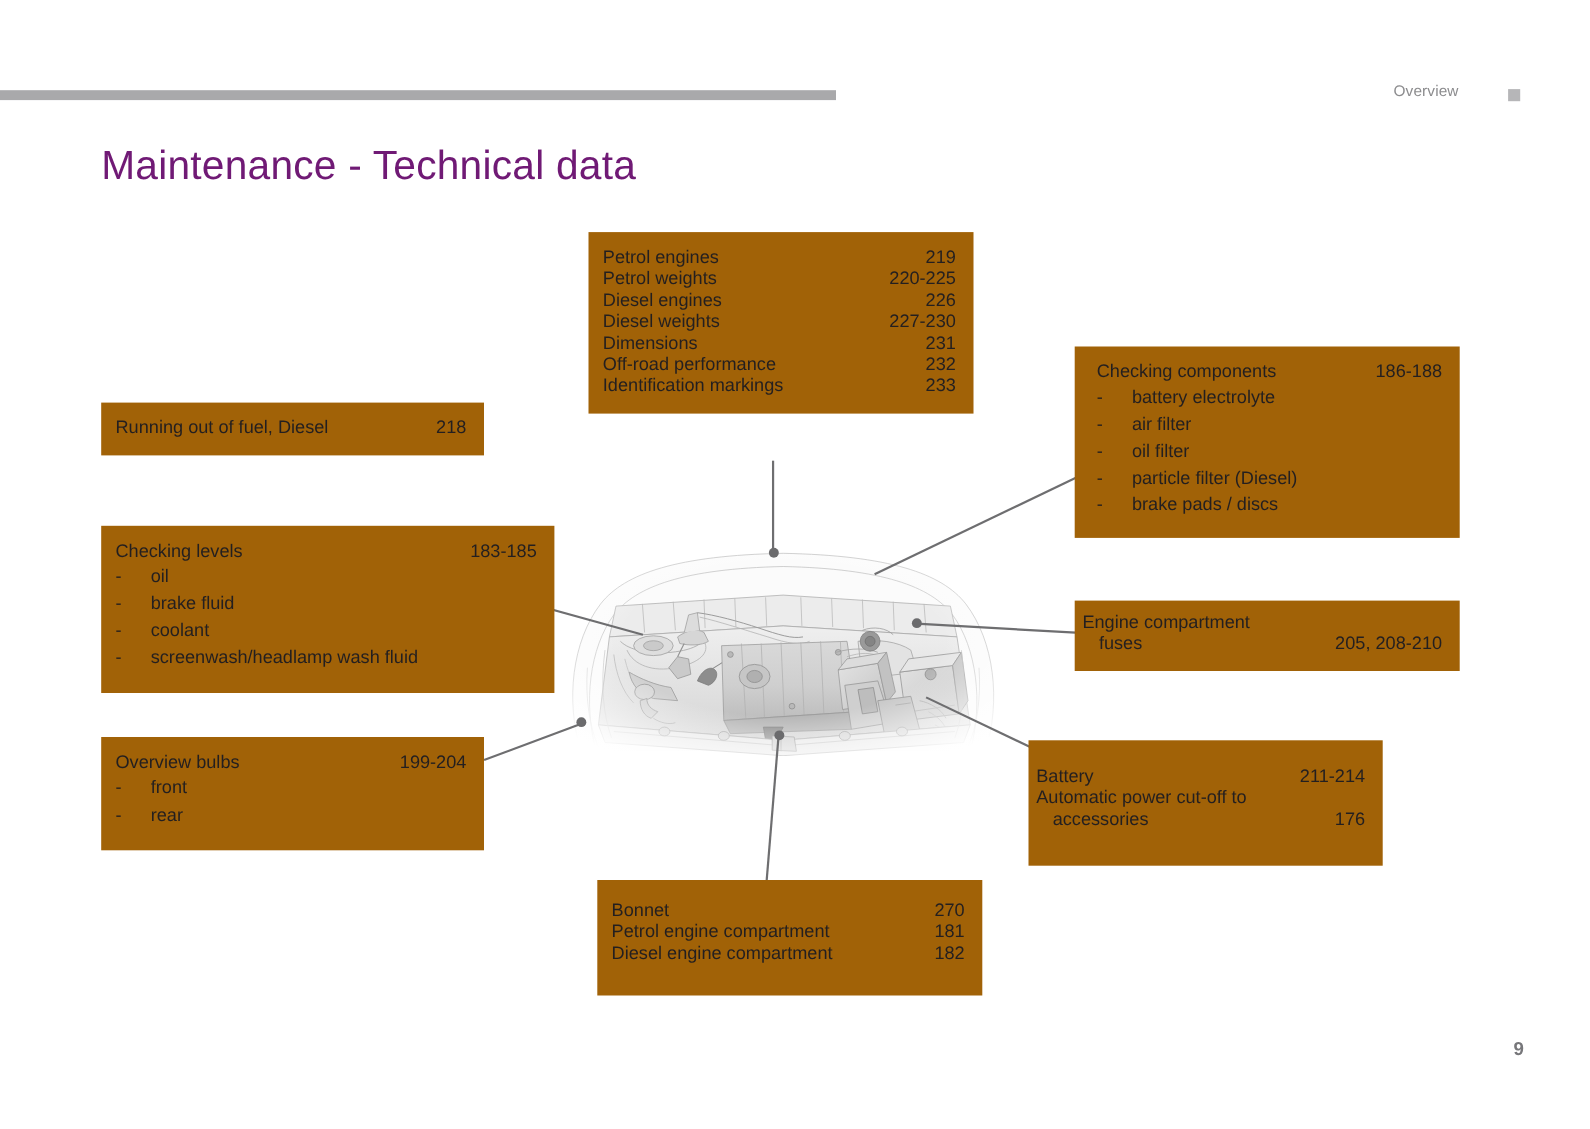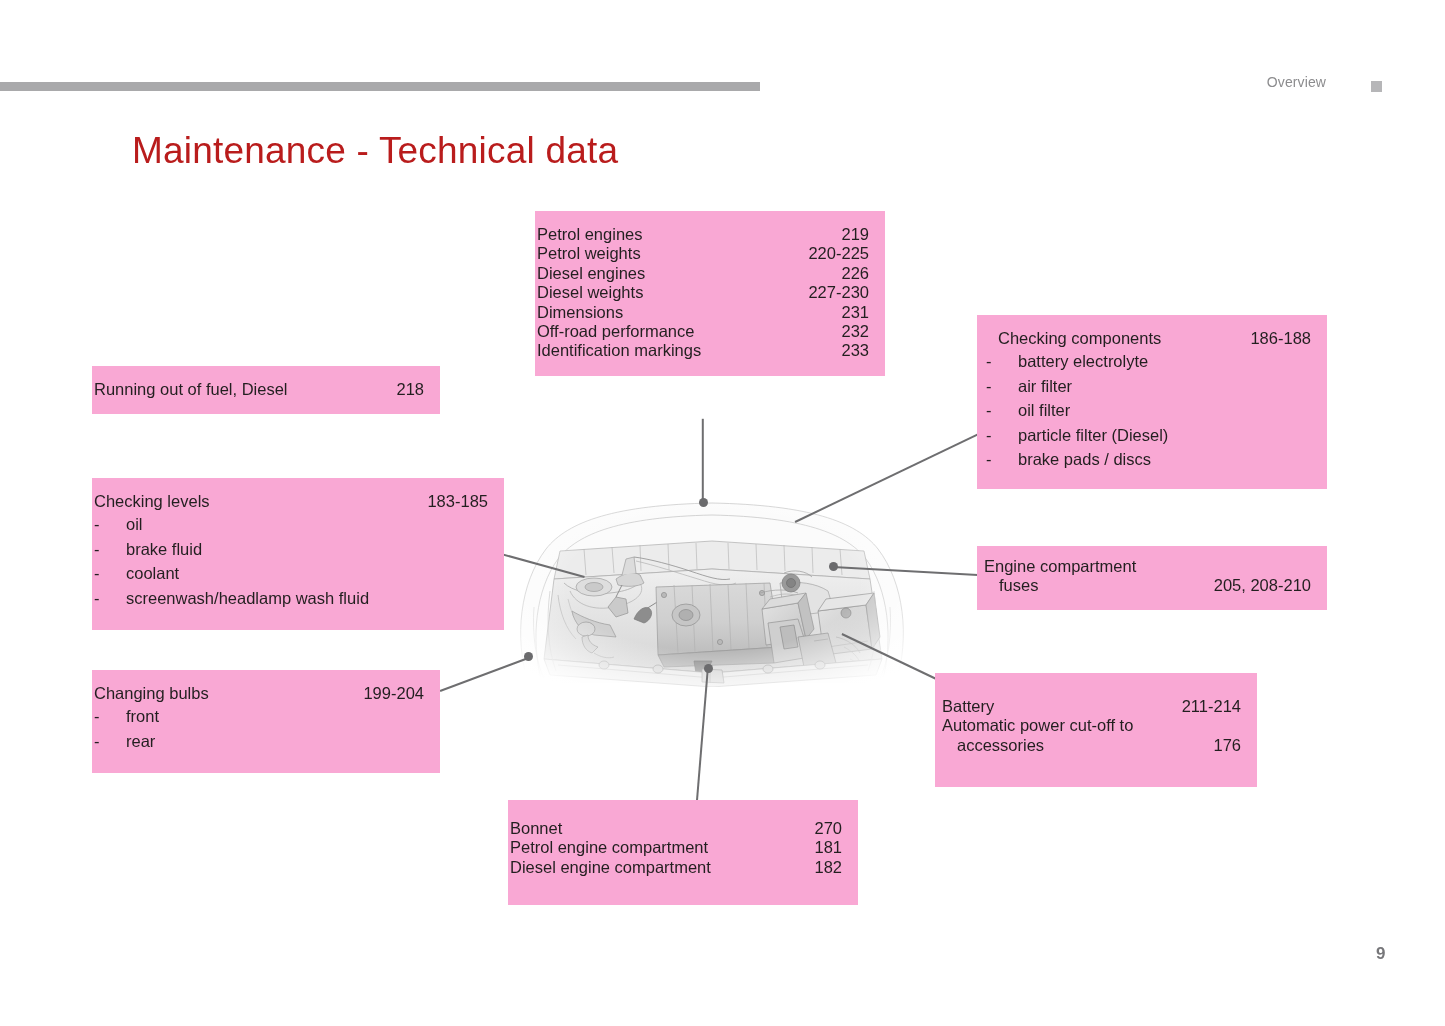--- a/index.html
+++ b/index.html
@@ -43,41 +43,40 @@
     width: 11px;
     height: 11px;
     background: #b6b6b8;
   }
 
   #page-title {
     position: absolute;
     left: 92px;
     top: 130px;
     font-size: 37px;
-    color: #b91c1c;
+    color: #701a75;
     letter-spacing: .2px;
     white-space: nowrap;
-    margin-left: 40px;
   }
 
   #page-number {
     position: absolute;
     left: 1376px;
     top: 944px;
     font-size: 17px;
     font-weight: bold;
     color: #77777a;
   }
 
   
   .callout {
     position: absolute;
-    background: #f9a8d4;
+    background: #a16207;
     box-sizing: border-box;
-    padding: 14px 16px 15px 2px;
+    padding: 14px 16px 15px 13px;
     z-index: 3;
   }
   .crow {
     display: flex;
     align-items: baseline;
     font-size: 16.5px;
     color: #231f20;
     line-height: 19.4px;
     white-space: nowrap;
   }
@@ -340,36 +339,36 @@
       <span class="lbl">coolant</span>
     </div>
     <div class="crow sub" style="margin-top:5px;">
       <span class="dash">-</span>
       <span class="lbl">screenwash/headlamp wash fluid</span>
     </div>
   </div>
 
   <div class="callout" style="left:92px; top:670px; width:348px; padding-bottom:22px;">
     <div class="crow">
-      <span class="lbl">Changing bulbs</span>
+      <span class="lbl">Overview bulbs</span>
       <span class="fill"></span>
       <span class="pg">199-204</span>
     </div>
     <div class="crow sub" style="margin-top:4px;">
       <span class="dash">-</span>
       <span class="lbl">front</span>
     </div>
     <div class="crow sub" style="margin-top:5px;">
       <span class="dash">-</span>
       <span class="lbl">rear</span>
     </div>
   </div>
 
   <div class="callout" style="left:977px; top:315px; width:350px; padding-bottom:20px;">
-    <div class="crow" style="padding-left:7px;margin-left:12px;">
+    <div class="crow" style="padding-left:7px;">
       <span class="lbl">Checking components</span>
       <span class="fill"></span>
       <span class="pg">186-188</span>
     </div>
     <div class="crow sub" style="margin-top:4px; padding-left:7px;">
       <span class="dash">-</span>
       <span class="lbl">battery electrolyte</span>
     </div>
     <div class="crow sub" style="margin-top:5px; padding-left:7px;">
       <span class="dash">-</span>
@@ -409,21 +408,21 @@
     <div class="crow">
       <span class="lbl">Automatic power cut-off to</span>
     </div>
     <div class="crow indent">
       <span class="lbl">accessories</span>
       <span class="fill"></span>
       <span class="pg">176</span>
     </div>
   </div>
 
-  <div class="callout" style="left:508px; top:800px; width:350px; padding-top:19px; padding-bottom:28px;">
+  <div class="callout" style="left:543px; top:800px; width:350px; padding-top:19px; padding-bottom:28px;">
     <div class="crow">
       <span class="lbl">Bonnet</span>
       <span class="fill"></span>
       <span class="pg">270</span>
     </div>
     <div class="crow">
       <span class="lbl">Petrol engine compartment</span>
       <span class="fill"></span>
       <span class="pg">181</span>
     </div>

